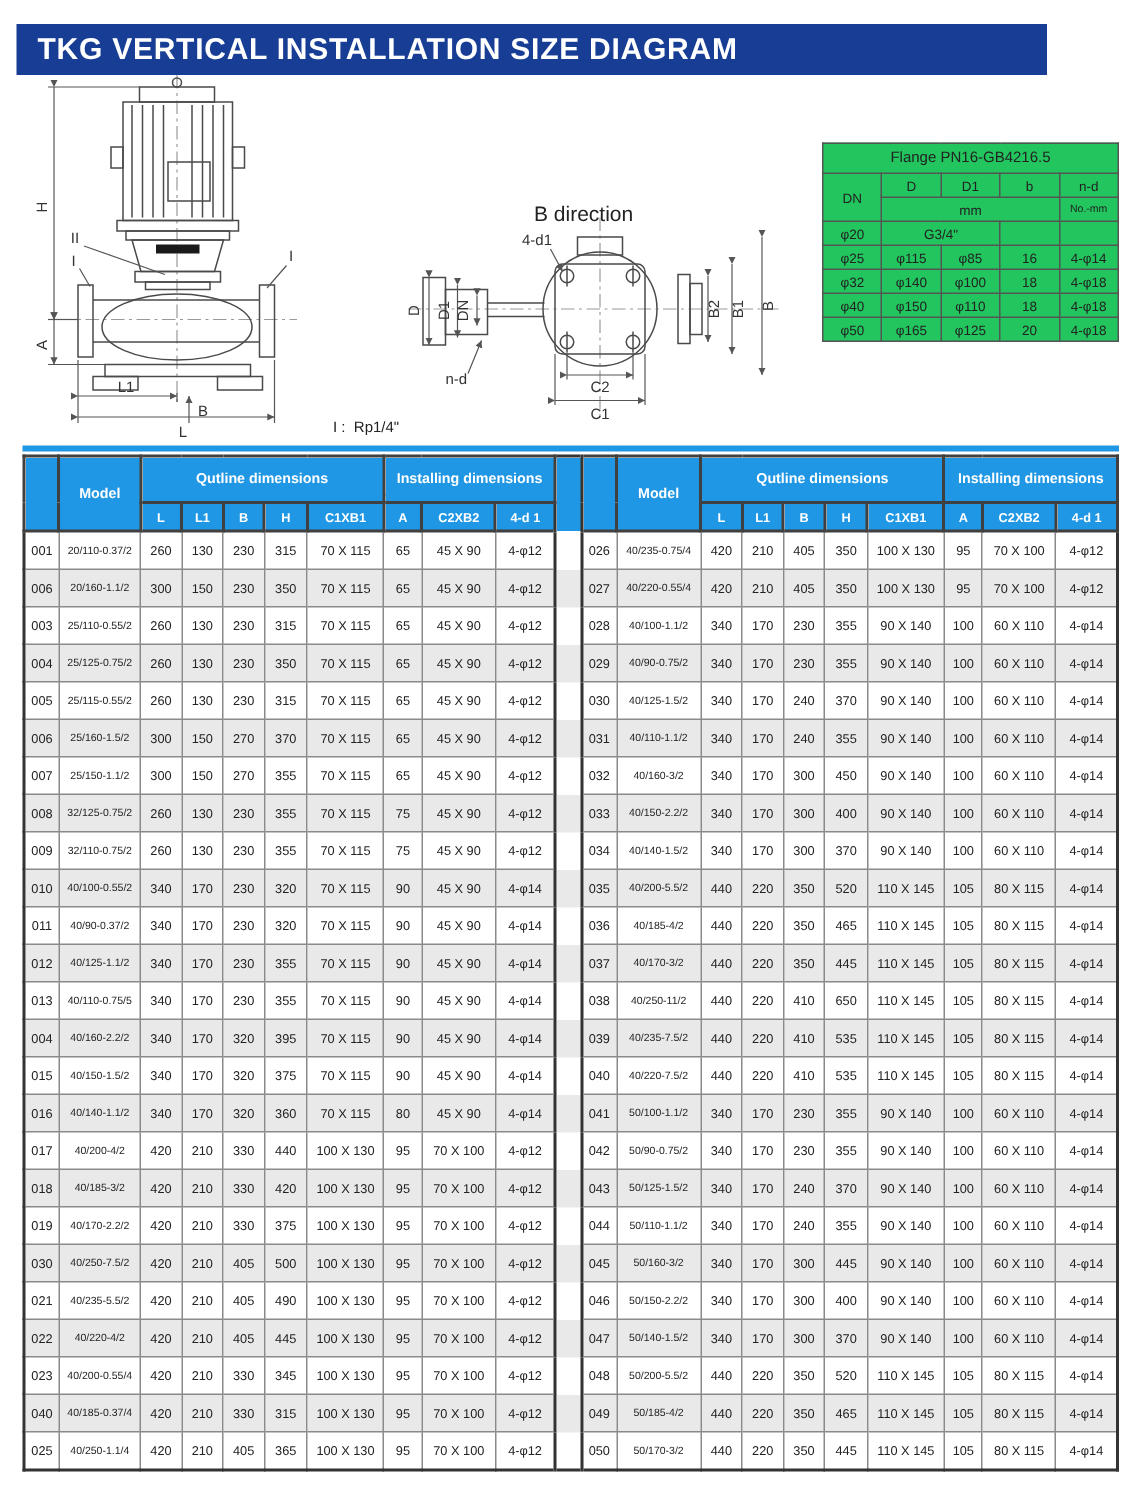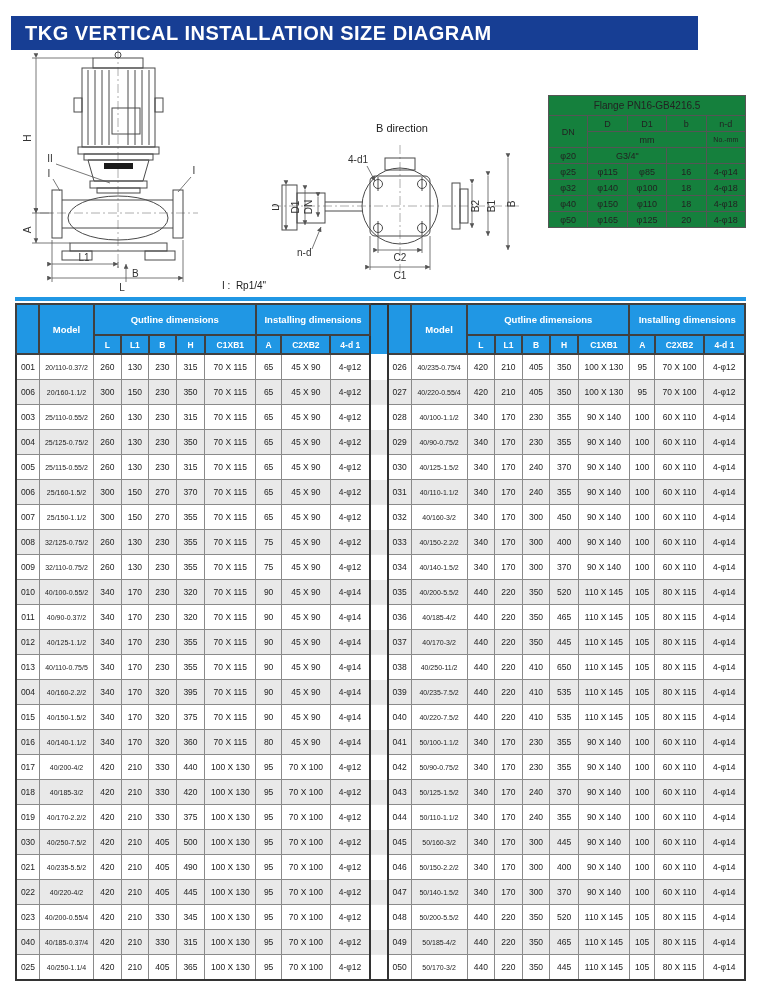--- a/index.html
+++ b/index.html
@@ -12,31 +12,31 @@
   .banner{
     position:absolute;left:11px;top:16px;width:687px;height:34px;
     background:#173e94;color:#fff;display:flex;align-items:center;
     padding-left:14px;box-sizing:border-box;font-size:20px;font-weight:bold;
     letter-spacing:.5px;
   }
   
   .diagrams{position:absolute;left:0;top:46px;width:759px;height:250px;}
   .pump-svg{position:absolute;left:22px;top:4px;}
   .bdir-svg{position:absolute;left:272px;top:57px;}
-  .bdir-title{position:absolute;left:356px;top:76px;font-size:11px;color:#222;margin-left:20px;}
+  .bdir-title{position:absolute;left:356px;top:88px;font-size:14px;color:#222;}
   .legend{position:absolute;left:222px;top:205px;font-size:10px;color:#222;line-height:1.4;white-space:pre;}
   .dim-t{font-size:10px;fill:#333;}
   .ln{stroke:#4a4a4a;stroke-width:1;fill:none;}
   .fill-dark{fill:#1a1a1a;stroke:none;}
   .cl{stroke:#999;stroke-width:.8;fill:none;stroke-dasharray:9 3 2 3;}
   .dim{stroke:#555;stroke-width:.8;fill:none;}
   
   .flange{
     position:absolute;left:548px;top:49px;width:198px;border-collapse:collapse;
-    font-size:9px;color:#222;background:#15803d;table-layout:fixed;
+    font-size:9px;color:#222;background:#22c55e;table-layout:fixed;
   }
   .flange th,.flange td{border:1px solid #555;padding:1px 3px;height:13px;font-weight:normal;}
   .flange .f-title{height:17px;text-align:center;font-size:10px;}
   .flange th{text-align:center;}
   .flange td{text-align:center;}
   .flange td:nth-last-child(2){}
   .flange .f-small{font-size:7px;}
   
   .main-wrap{position:absolute;left:15px;top:297px;width:731px;}
   .topline{height:4px;background:#2097e4;margin-bottom:2px;}

